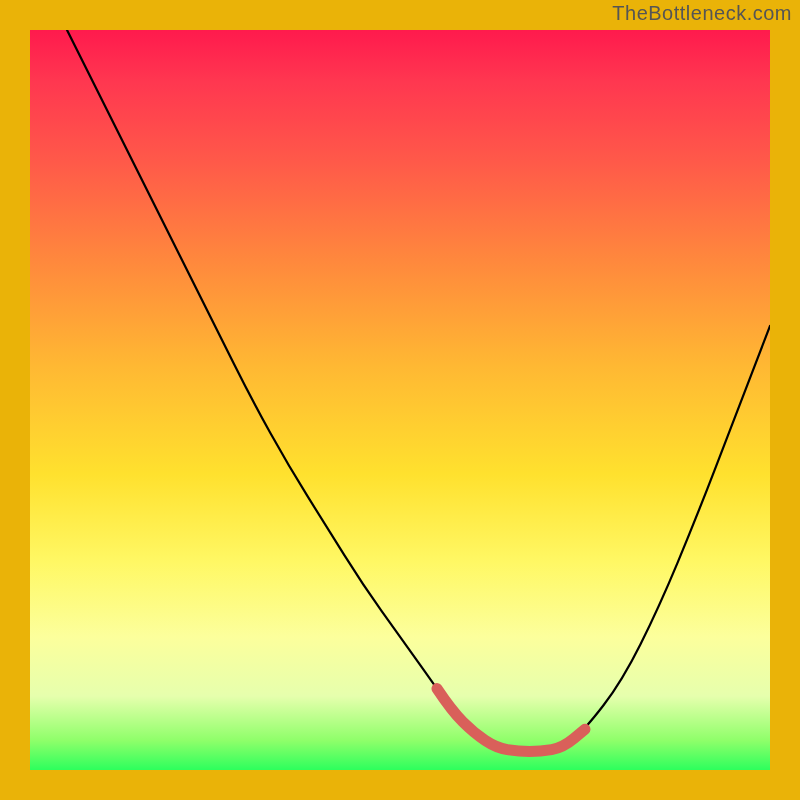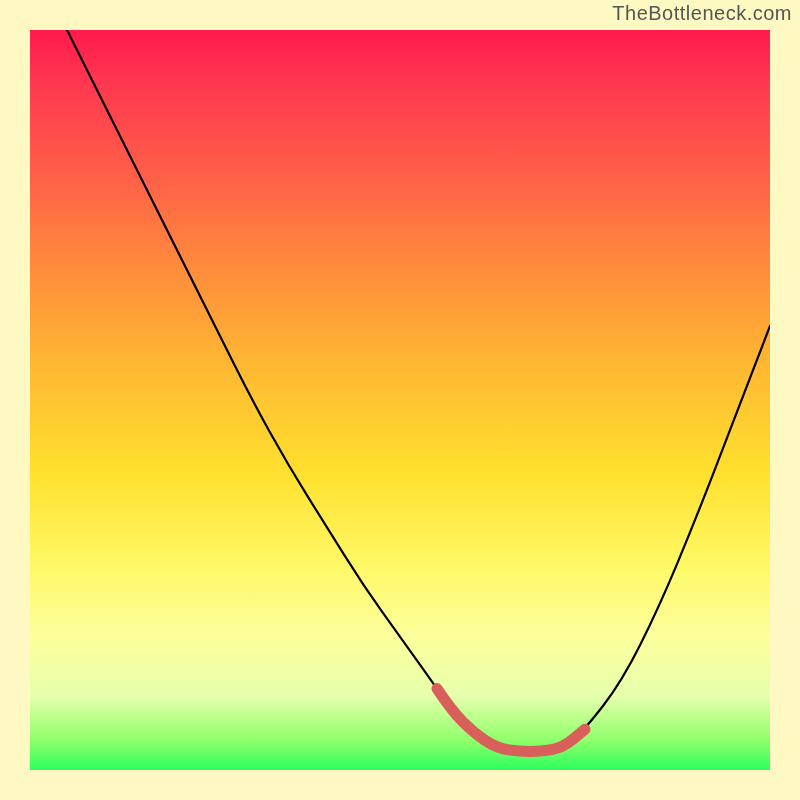--- a/index.html
+++ b/index.html
@@ -7,21 +7,21 @@
     padding: 0;
     width: 800px;
     height: 800px;
     background: #000;
     overflow: hidden;
   }
   .container {
     position: relative;
     width: 800px;
     height: 800px;
-    background: #fef9c3;
+    background: #eab308;
   }
   .watermark {
     position: absolute;
     top: 2px;
     right: 8px;
     color: #555;
     font-family: Arial, Helvetica, sans-serif;
     font-size: 20px;
     font-weight: 500;
     letter-spacing: 0.5px;

